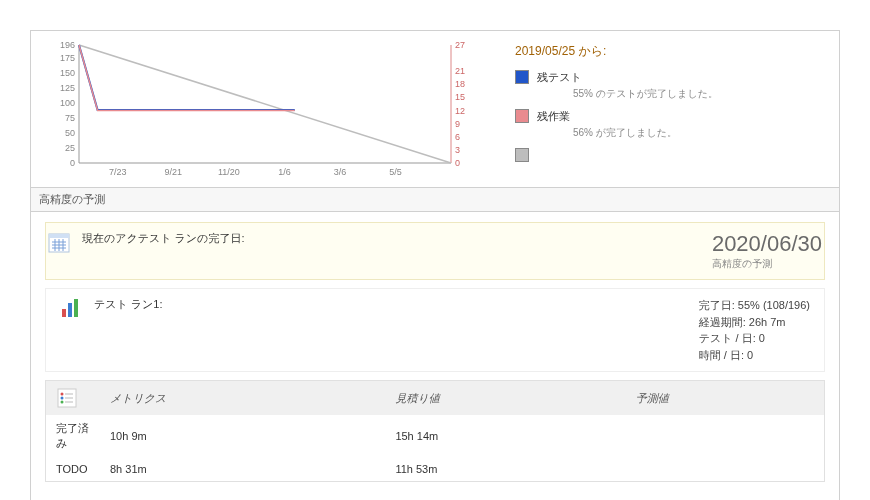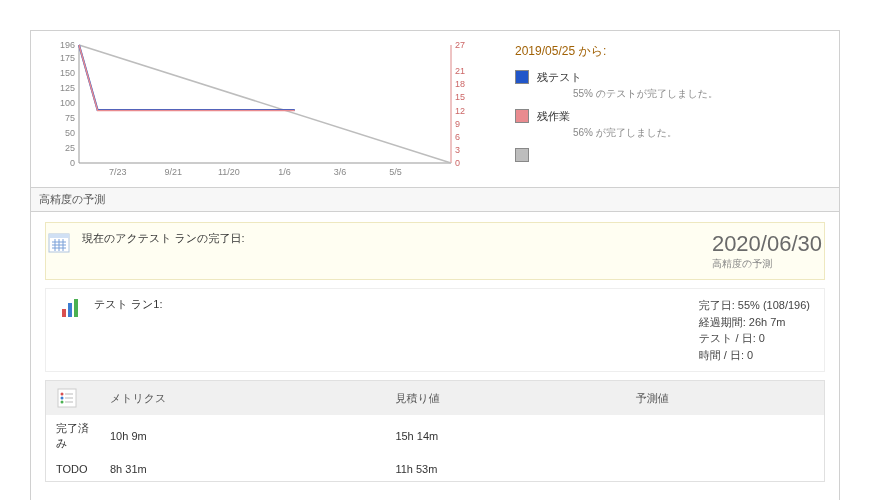--- a/index.html
+++ b/index.html
@@ -107,21 +107,21 @@
       border: 1px solid #e0e0e0;
     }
     .metrics-table table { width: 100%; border-collapse: collapse; }
     .metrics-table th, .metrics-table td {
       text-align: left;
       padding: 6px 10px;
       font-size: 11px;
       font-weight: normal;
     }
     .metrics-head-row { background: #f0f0f0; }
-    .metrics-head-row th { color: #555; }
+    .metrics-head-row th { color: #555; font-style: italic; }
     .icon-cell { width: 34px; vertical-align: top; padding-top: 6px !important; }
     .panel-content-pad { padding: 2px 0 10px 0; }
   </style>
 </head>
 <body>
 
 <div class="panel">
 
 
   <div class="chart-area">

